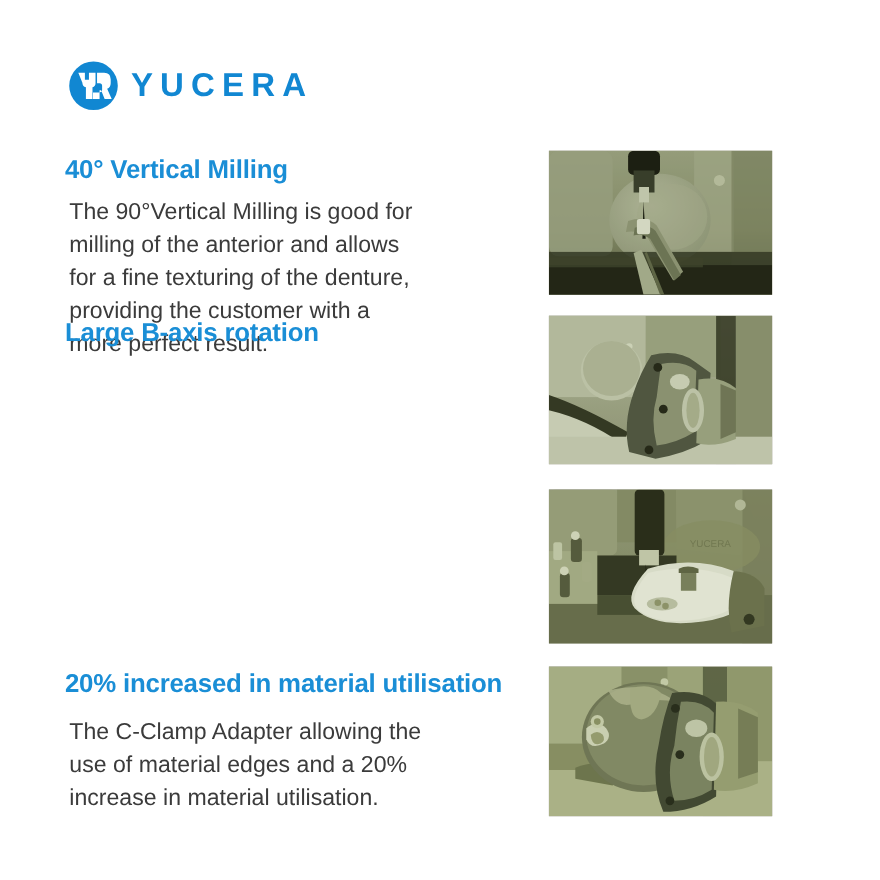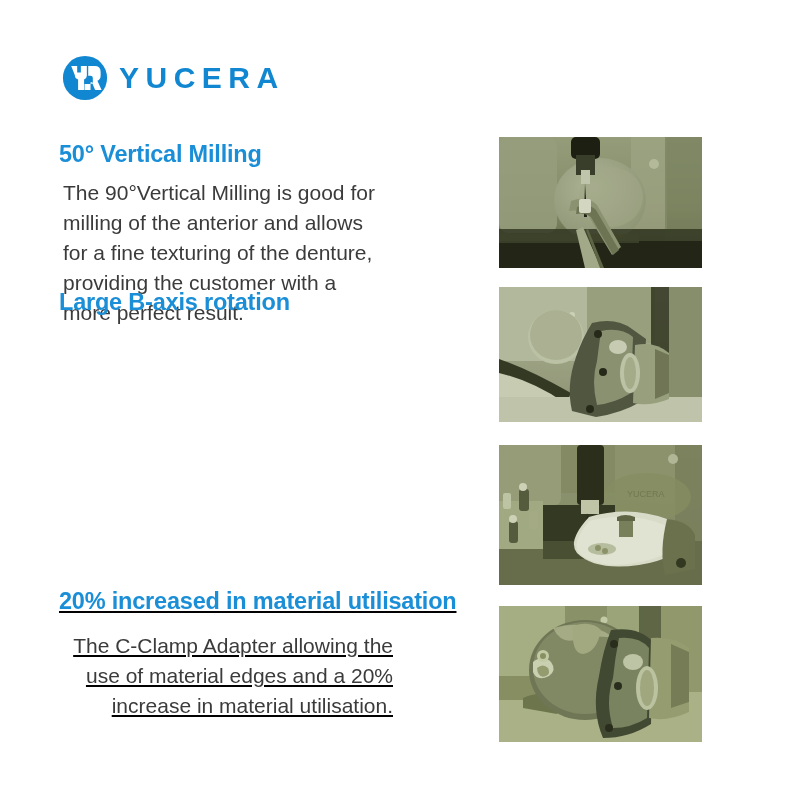--- a/index.html
+++ b/index.html
@@ -57,23 +57,23 @@
     color: #3b3b3b;
     font-size: 21px;
     line-height: 1.43;
     margin: 0 0 0 4px;
     max-width: 330px;
   }
 
   #feat-1 { top: 141px; }
   #feat-2 { top: 289px; }
   #feat-3 { top: 432px; }
-  #feat-4 { top: 588px; text-decoration: underline; }
+  #feat-4 { top: 608px; }
   #feat-4 .feature-title { font-size: 23.5px; }
-  #feat-4 .feature-body { margin-top: 17px; text-align: right; }
+  #feat-4 .feature-body { margin-top: 17px; }
   #feat-3 .feature-body { max-width: 325px; }
   #feat-1 .feature-body { max-width: 325px; }
 
   
   .photo {
     position: absolute;
     left: 499px;
     width: 203px;
     overflow: hidden;
     background: #6d7152;
@@ -92,21 +92,21 @@
     <svg viewBox="0 0 100 100" xmlns="http://www.w3.org/2000/svg">
       <circle cx="50" cy="50" r="48" fill="#1187d2"></circle>
       <path d="M20 24 h13 v14 h8 V24 h13 v21 q0 6 -6 8 v23 h-13 V53 q-7 -2 -7 -9 z" fill="#ffffff"></path>
       <path d="M57 24 h14 q13 0 13 13 v8 q0 8 -7 11 l9 20 h-14 l-7 -17 h-3 v17 h-13 v-13 h13 q5 0 5 -5 v-8 q0 -5 -5 -5 h-5 z" fill="#ffffff"></path>
     </svg>
   </span>
   <span class="logo-word">YUCERA</span>
 </div>
 
 <div class="feature" id="feat-1">
-  <h2 class="feature-title">50° Vertical Milling</h2>
+  <h2 class="feature-title">40° Vertical Milling</h2>
   <p class="feature-body">The 90°Vertical Milling is good for milling of the anterior and allows for a fine texturing of the denture, providing the customer with a more perfect result.</p>
 </div>
 
 <div class="feature" id="feat-2">
   <h2 class="feature-title">Large B-axis rotation</h2>
 </div>
 
 <div class="feature" id="feat-3">
 </div>
 

